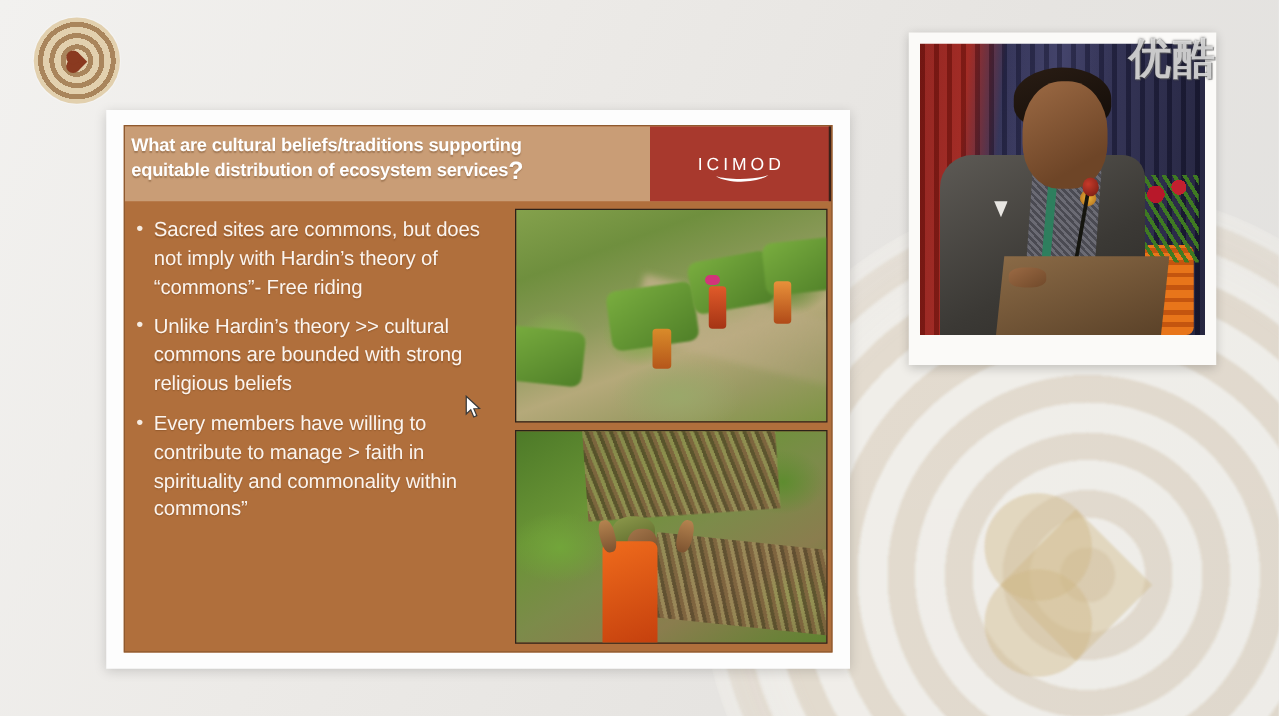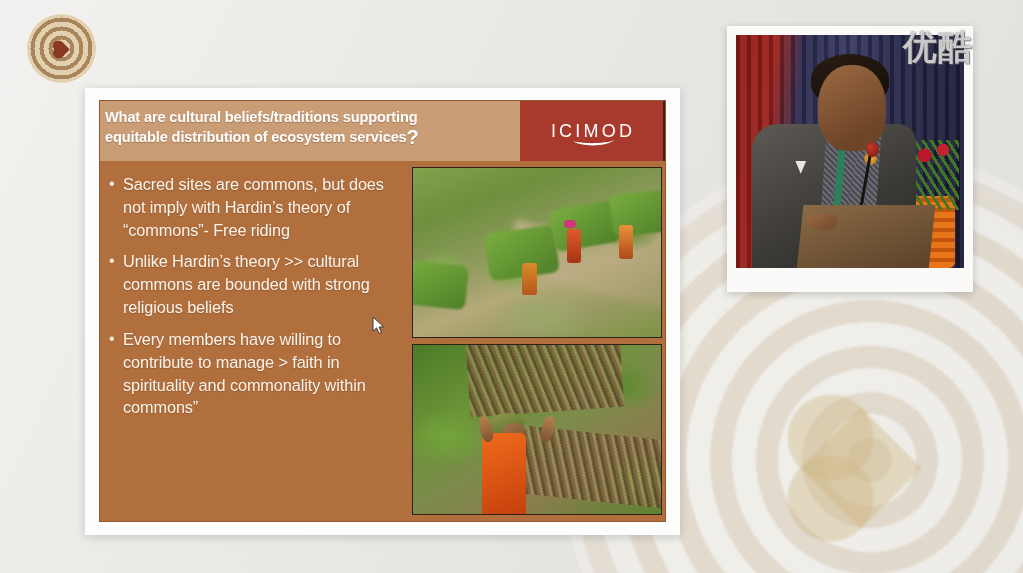--- a/index.html
+++ b/index.html
@@ -99,21 +99,21 @@
 
   #icimod-logo{
     width:145px;
     background:#a8392d;
     display:flex; align-items:center; justify-content:center;
     flex-direction:column;
     position:relative;
     border-right:2px solid #3a2018;
   }
   #icimod-wordmark{
-    color:#fff; font-size:18px; letter-spacing:3.2px;
+    color:#fff; font-size:14px; letter-spacing:3.2px;
     font-family:"Liberation Sans", sans-serif;
     font-weight:300;
     padding-left:3px;
   }
   #icimod-swoosh{
     position:absolute; left:50%; bottom:13px;
     transform:translateX(-46%);
     width:44px; height:9px;
   }
 

